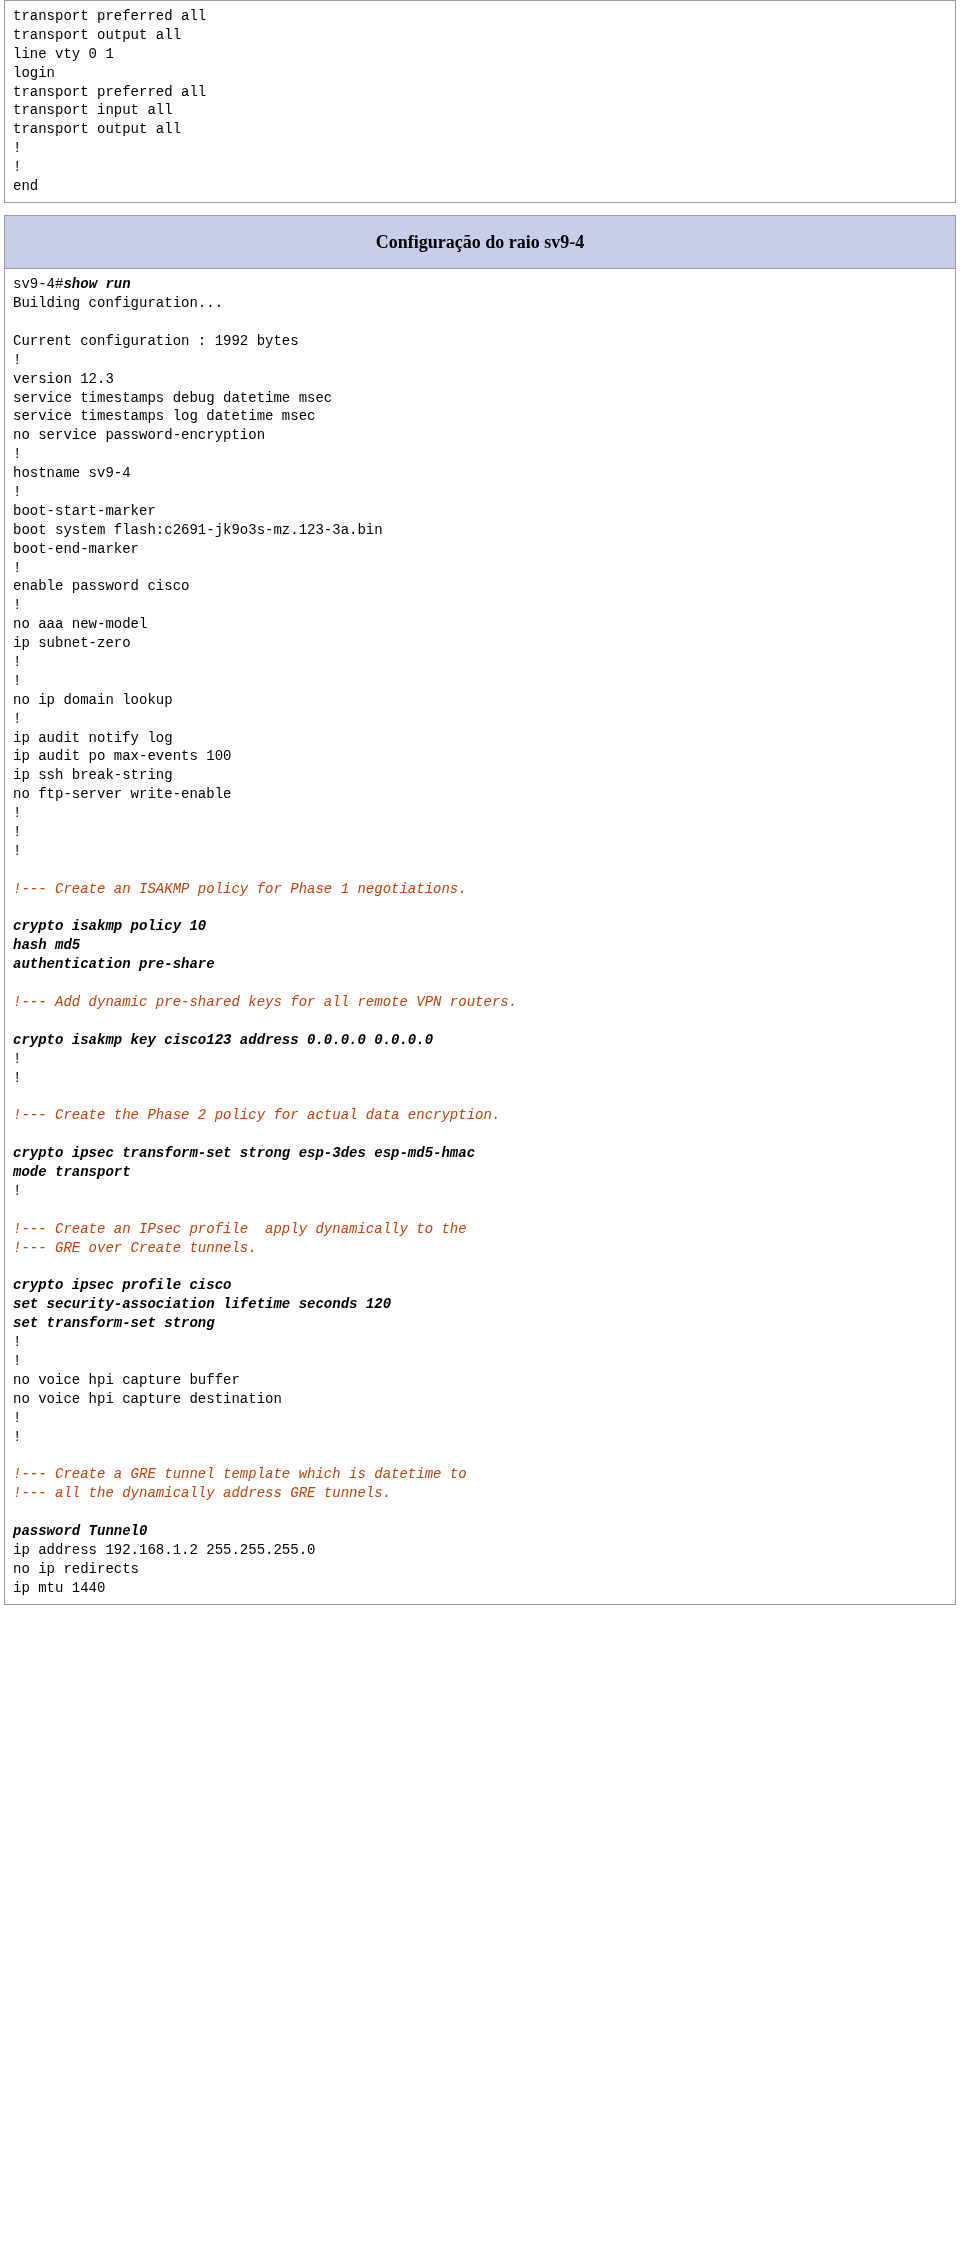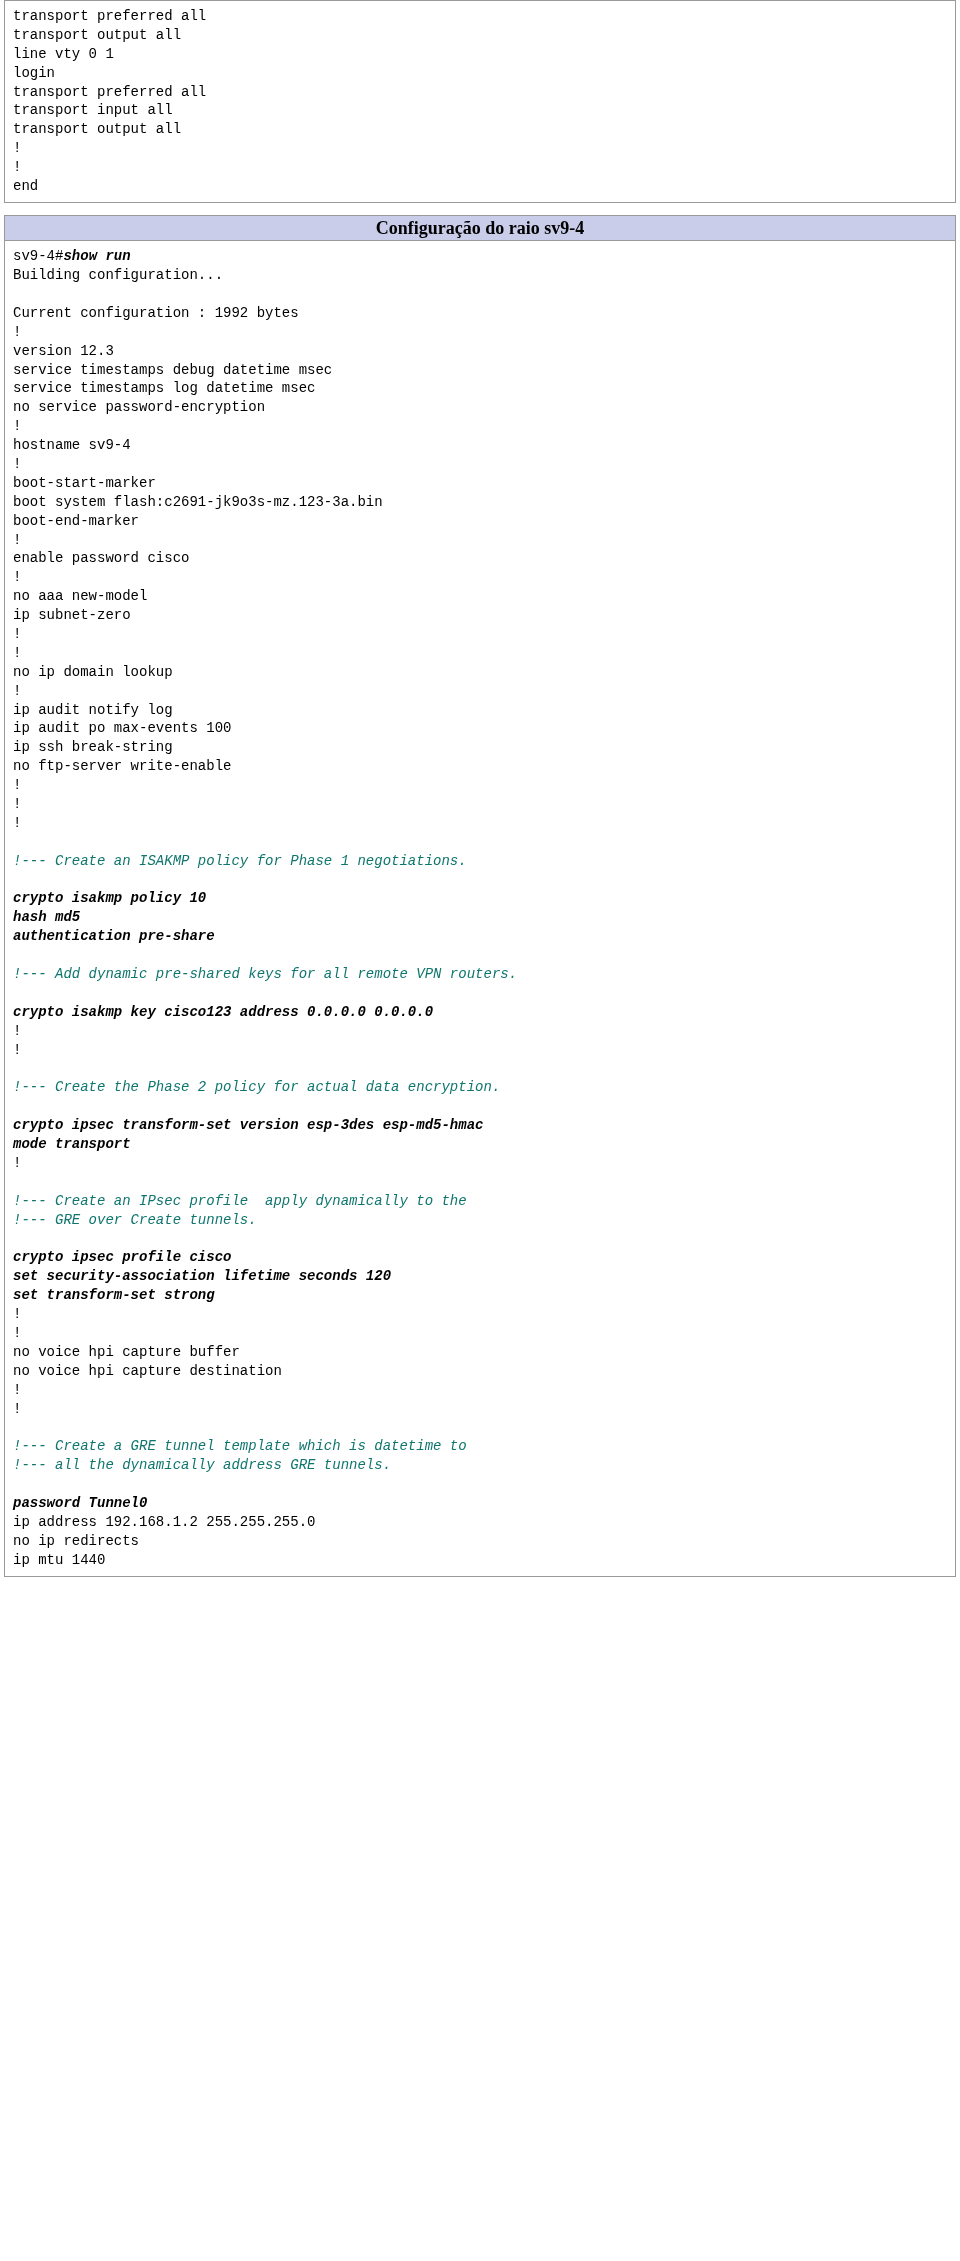--- a/index.html
+++ b/index.html
@@ -16,35 +16,35 @@
     padding: 6px 8px;
     background: #fff;
   }
   .box-header {
     background: #c9cde9;
     font-family: "Times New Roman", serif;
     font-size: 18px;
     font-weight: bold;
     text-align: center;
     margin: -6px -8px 6px -8px;
-    padding: 0 0;
+    padding: 14px 0;
     border-bottom: 1px solid #999;
   }
   .pre {
     white-space: pre-wrap;
     font-family: "Courier New", monospace;
     font-size: 14px;
     color: #000;
   }
   .bold {
     font-weight: bold;
     font-style: italic;
   }
   .cmt {
-    color: #0f766e;
+    color: #c2410c;
     font-style: italic;
   }
 </style>
 </head>
 <body>
 
 <div class="box">
   <div class="pre">transport preferred all
 transport output all
 line vty 0 1
@@ -98,21 +98,21 @@
 authentication pre-share</span>
 
 <span class="cmt">!--- Add dynamic pre-shared keys for all remote VPN routers.</span>
 
 <span class="bold">crypto isakmp key cisco123 address 0.0.0.0 0.0.0.0</span>
 <span>!
 !
 </span>
 <span class="cmt">!--- Create the Phase 2 policy for actual data encryption.</span>
 
-<span class="bold">crypto ipsec transform-set version esp-3des esp-md5-hmac
+<span class="bold">crypto ipsec transform-set strong esp-3des esp-md5-hmac
 mode transport</span>
 <span>!
 </span>
 <span class="cmt">!--- Create an IPsec profile  apply dynamically to the</span>
 <span class="cmt">!--- GRE over Create tunnels.</span>
 
 <span class="bold">crypto ipsec profile cisco
 set security-association lifetime seconds 120
 set transform-set strong</span>
 <span>!

